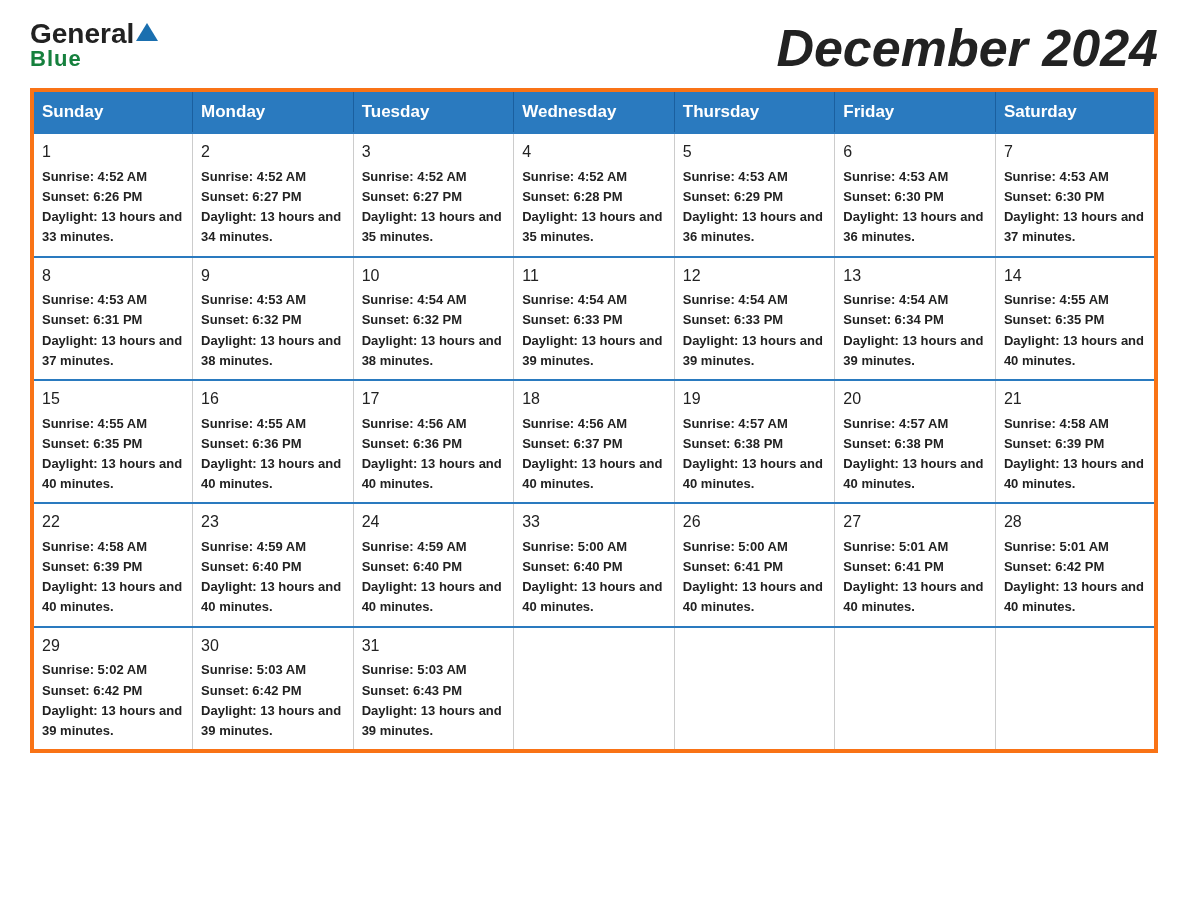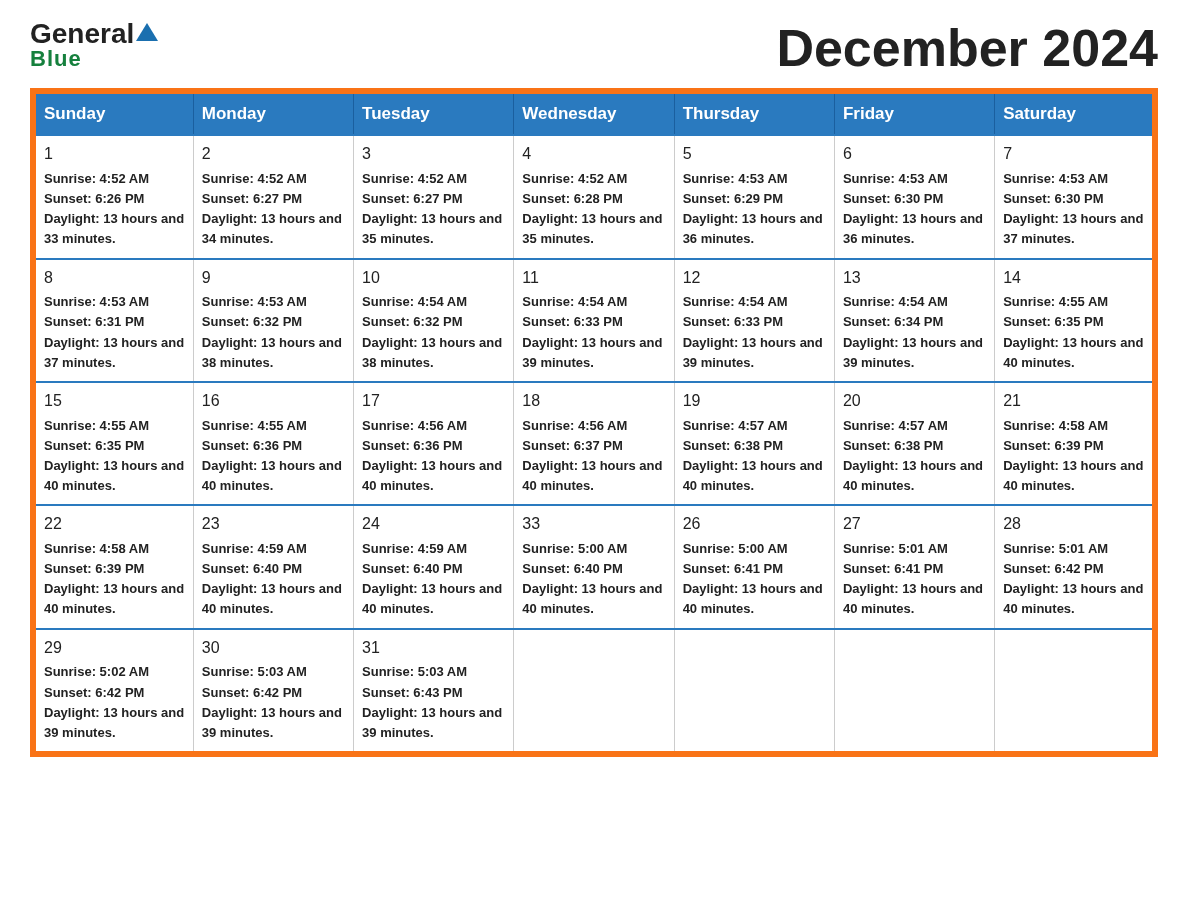--- a/index.html
+++ b/index.html
@@ -36,30 +36,31 @@
       letter-spacing: 1px;
     }
     .title-area {
       text-align: right;
     }
     .month-title {
       font-size: 52px;
       font-weight: bold;
       color: #222;
       line-height: 1.1;
+      font-style: italic;
     }
     .location {
       font-size: 22px;
       color: #444;
       margin-top: 4px;
     }
     .calendar {
       width: 100%;
       border-collapse: collapse;
-      border: 6px solid #f97316;
+      border: 4px solid #f97316;
     }
     .calendar th {
       background-color: #2a7abf;
       color: #fff;
       font-size: 17px;
       font-weight: bold;
       padding: 10px 8px;
       text-align: left;
       border: 1px solid #1a5f9f;
     }

